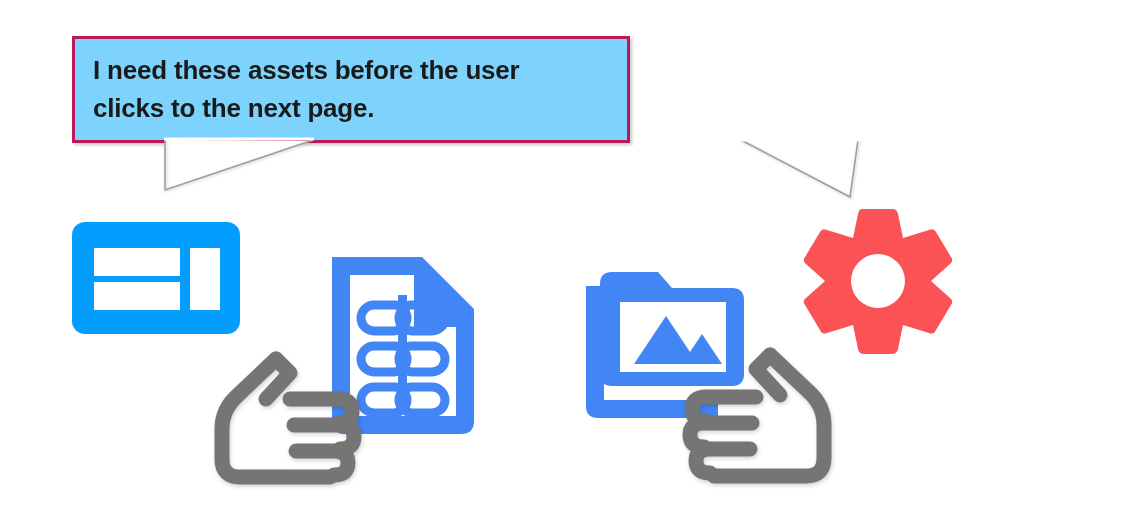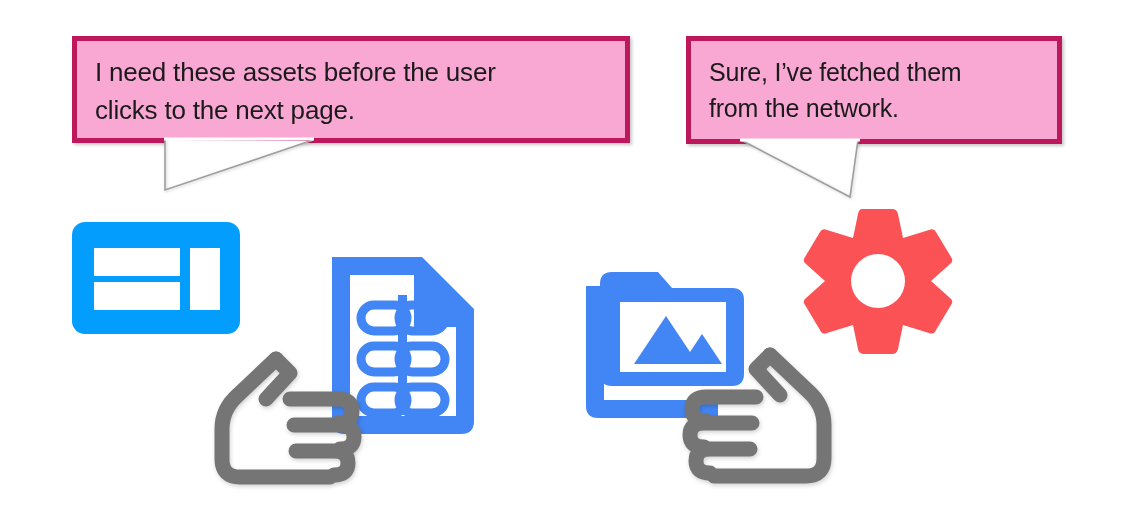--- a/index.html
+++ b/index.html
@@ -14,25 +14,26 @@
     position: relative;
     width: 1130px;
     height: 528px;
     background: #ffffff;
     overflow: hidden;
   }
 
   
   .bubble {
     position: absolute;
-    background: #f9a8d4;
-    border: 5px solid #be185d;
+    background: #7dd3fc;
+    border: 3px solid #be185d;
     box-sizing: border-box;
     box-shadow: 2px 2px 3px rgba(0,0,0,0.22);
     z-index: 30;
+    font-weight: bold;
   }
   .bubble-text {
     font-family: "Liberation Sans", sans-serif;
     color: #1a1a1a;
     letter-spacing: -0.2px;
     white-space: pre-line;
   }
 
   #bubble-left {
     left: 72px;
@@ -91,24 +92,20 @@
   <div class="bubble" id="bubble-left">
     <div class="bubble-text">I need these assets before the user
 clicks to the next page.</div>
   </div>
   <svg class="tail" style="left:60px; top:138px;" width="280" height="70" viewBox="0 0 280 70">
     <polygon points="105,2 105,52 252,3" fill="#ffffff" stroke="none"></polygon>
     <path d="M 105,1 L 105,52 L 253,2" fill="none" stroke="#9e9e9e" stroke-width="1.6" stroke-linejoin="miter" stroke-linecap="butt" style="filter: drop-shadow(1.5px 1.5px 1.5px rgba(0,0,0,0.20));"></path>
     <line x1="104" y1="1" x2="254" y2="1" stroke="#ffffff" stroke-width="3"></line>
   </svg>
 
-  <div class="bubble" id="bubble-right">
-    <div class="bubble-text">Sure, I’ve fetched them
-from the network.</div>
-  </div>
   <svg class="tail" style="left:680px; top:139px;" width="250" height="75" viewBox="0 0 250 75">
     <polygon points="62,2 170,58 178,2" fill="#ffffff" stroke="none"></polygon>
     <path d="M 61,1 L 170,58 L 178,1" fill="none" stroke="#9e9e9e" stroke-width="1.6" stroke-linejoin="miter" stroke-linecap="butt" style="filter: drop-shadow(1.5px 1.5px 1.5px rgba(0,0,0,0.20));"></path>
     <line x1="60" y1="1" x2="180" y2="1" stroke="#ffffff" stroke-width="3"></line>
   </svg>
 
   <svg class="icon-abs" id="layout-icon" viewBox="0 0 168 112">
     <rect x="0" y="0" width="168" height="112" rx="13" ry="13" fill="#039dfd"></rect>
     <rect x="22" y="26" width="86" height="28" fill="#ffffff"></rect>
     <rect x="22" y="60" width="86" height="28" fill="#ffffff"></rect>

